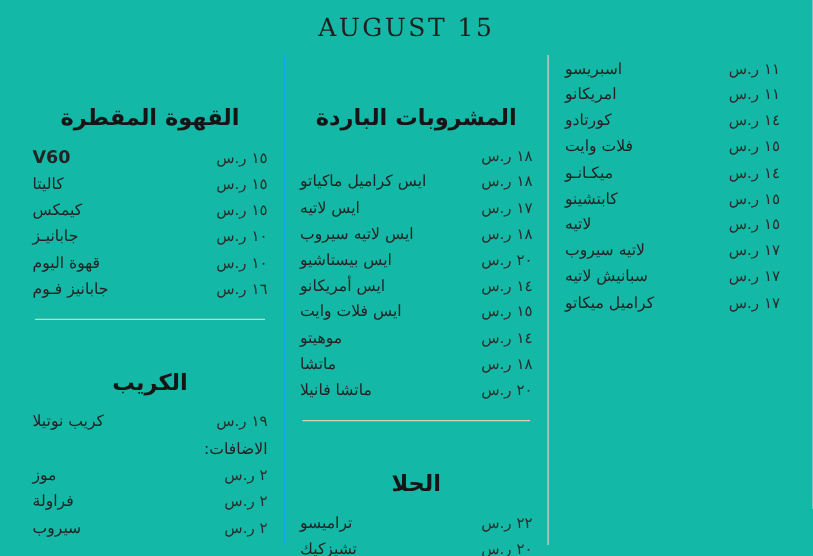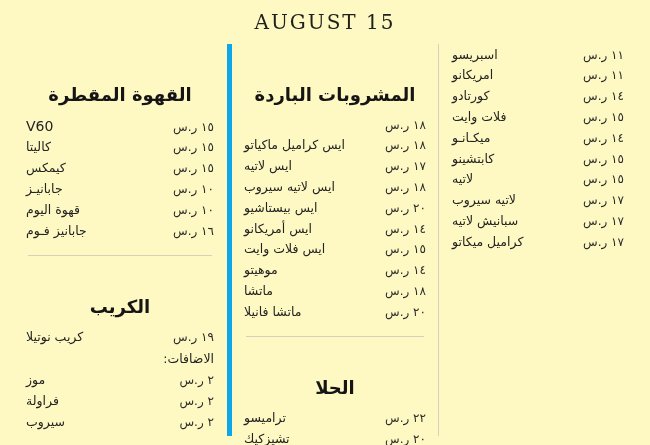--- a/index.html
+++ b/index.html
@@ -13,21 +13,21 @@
     font-family: "DejaVu Sans", sans-serif;
     color: #1c1c1c;
     overflow: hidden;
   }
   .menu {
     position: relative;
     width: 650px;
     height: 445px;
     box-sizing: border-box;
     padding: 6px 14px 10px 14px;
-    background: #fef9c3;
+    background: #14b8a6;
   }
   .title-bar {
     text-align: center;
     padding-top: 4px;
     padding-bottom: 10px;
   }
   .title-bar .date {
     font-family: "DejaVu Serif", serif;
     font-size: 20px;
     letter-spacing: 2px;
@@ -38,21 +38,21 @@
     flex-direction: row;
     justify-content: space-between;
     align-items: stretch;
     height: 392px;
   }
   .col {
     box-sizing: border-box;
     padding: 0 10px;
   }
   .col-right { width: 196px; }
-  .col-mid  { width: 212px; border-right: 1px solid #d8cfbd; border-left: 5px solid #0ea5e9; }
+  .col-mid  { width: 212px; border-right: 1px solid #d8cfbd; border-left: 1px solid #0ea5e9; }
   .col-left { width: 212px; }
   .section-head {
     text-align: center;
     font-size: 18px;
     font-weight: bold;
     color: #151515;
     margin-bottom: 10px;
     letter-spacing: 0.5px;
     margin-top: 40px;
   }
@@ -81,21 +81,21 @@
     white-space: nowrap;
   }
   .item .price {
     text-align: right;
     white-space: nowrap;
     font-size: 12px;
     color: #2b2b2b;
     direction: rtl;
   }
   .item.strong .name {
-    font-weight: normal;
+    font-weight: bold;
     font-size: 14px;
   }
   .note {
     font-size: 12.5px;
     padding: 3.6px 2px;
     text-align: right;
     color: #232323;
   }
 </style>
 </head>

